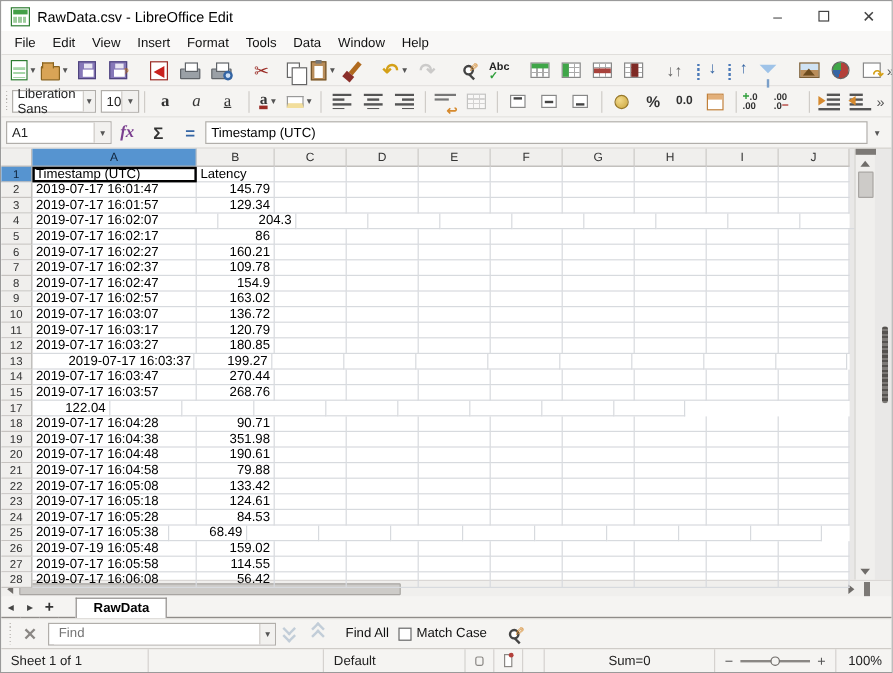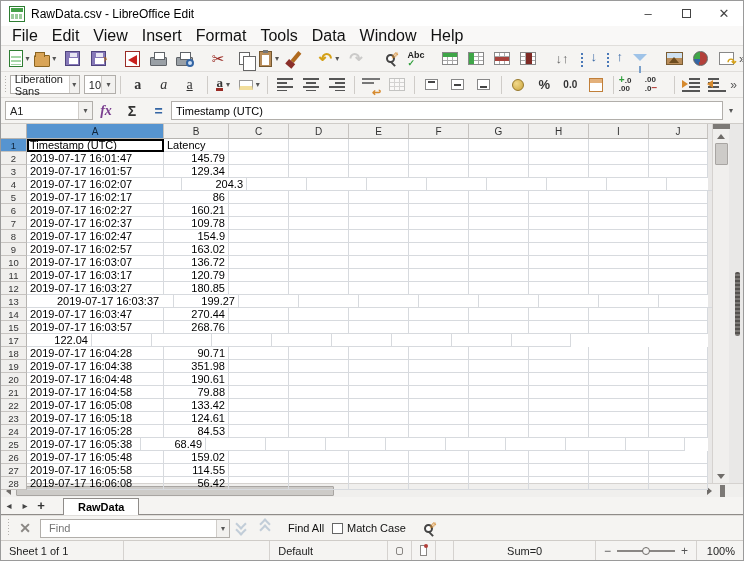--- a/index.html
+++ b/index.html
@@ -12,21 +12,21 @@
   .app-icon::before { content:""; position:absolute; left:1px; top:1px; right:1px; height:4px; background:#43a047; }
   .app-icon::after { content:""; position:absolute; left:1px; bottom:2px; right:1px; height:5px;
       background:repeating-linear-gradient(to right,#9ccc9c 0 3px,#fff 3px 4px); }
   .title-text { font-size:12px; color:#000; }
   .win-controls { margin-left:auto; display:flex; height:100%; }
   .win-btn { width:38px; display:flex; align-items:center; justify-content:center; font-size:13px; color:#444; }
   .maxbox { width:9px; height:9px; border:1px solid #444; display:inline-block; }
 
   
   .menubar { height:20px; background:#f9f8f7; border-bottom:1px solid #e0dedb; display:flex; align-items:center; padding-left:4px; flex:0 0 auto; }
-  .menu-item { font-size:16px; color:#111; padding:2px 7px; }
+  .menu-item { font-size:11px; color:#111; padding:2px 7px; }
 
   
   .toolbar { height:26px; background:#f5f4f2; border-bottom:1px solid #e0dedb; display:flex; align-items:center; padding:0 2px; flex:0 0 auto; }
   .grip { width:5px; height:18px; margin:0 3px 0 1px;
       background:repeating-linear-gradient(to bottom,#b5b2ae 0 1px,transparent 1px 3px); background-size:1px 100%; background-repeat:no-repeat; background-position:center; }
   .tb { height:24px; min-width:24px; display:inline-flex; align-items:center; justify-content:center; margin:0 1px; position:relative; }
   .tb.dis { opacity:.45; filter:grayscale(1); }
   .dd { font-size:8px; color:#555; margin-left:1px; width:8px; text-align:center; }
   .sep { width:1px; height:18px; background:#cfccc8; margin:0 4px; }
   .ovf { margin-left:auto; color:#555; font-size:12px; padding-right:4px; }
@@ -642,21 +642,21 @@
             <span class="cell" style="width: 60px;"></span>
             <span class="cell" style="width: 60px;"></span>
             <span class="cell" style="width: 60px;"></span>
             <span class="cell" style="width: 60px;"></span>
             <span class="cell" style="width: 60px;"></span>
             <span class="cell" style="width: 60px;"></span>
             <span class="cell" style="width: 59px;"></span>
           </div>
           <div class="grow">
             <span class="rh" style="width: 26px;">13</span>
-            <span class="cell" style="width: 147px; padding-left: 30px;">2019-07-17 16:03:37</span>
+            <span class="cell" style="width: 135px; padding-left: 30px;">2019-07-17 16:03:37</span>
             <span class="cell num" style="width: 65px;">199.27</span>
             <span class="cell" style="width: 60px;"></span>
             <span class="cell" style="width: 60px;"></span>
             <span class="cell" style="width: 60px;"></span>
             <span class="cell" style="width: 60px;"></span>
             <span class="cell" style="width: 60px;"></span>
             <span class="cell" style="width: 60px;"></span>
             <span class="cell" style="width: 60px;"></span>
             <span class="cell" style="width: 59px;"></span>
           </div>
@@ -797,21 +797,21 @@
             <span class="cell" style="width: 60px;"></span>
             <span class="cell" style="width: 60px;"></span>
             <span class="cell" style="width: 60px;"></span>
             <span class="cell" style="width: 60px;"></span>
             <span class="cell" style="width: 60px;"></span>
             <span class="cell" style="width: 60px;"></span>
             <span class="cell" style="width: 59px;"></span>
           </div>
           <div class="grow">
             <span class="rh" style="width: 26px;">26</span>
-            <span class="cell" style="width: 137px;">2019-07-17 16:05:48</span>
+            <span class="cell" style="width: 137px;">2019-07-19 16:05:48</span>
             <span class="cell num" style="width: 65px;">159.02</span>
             <span class="cell" style="width: 60px;"></span>
             <span class="cell" style="width: 60px;"></span>
             <span class="cell" style="width: 60px;"></span>
             <span class="cell" style="width: 60px;"></span>
             <span class="cell" style="width: 60px;"></span>
             <span class="cell" style="width: 60px;"></span>
             <span class="cell" style="width: 60px;"></span>
             <span class="cell" style="width: 59px;"></span>
           </div>

